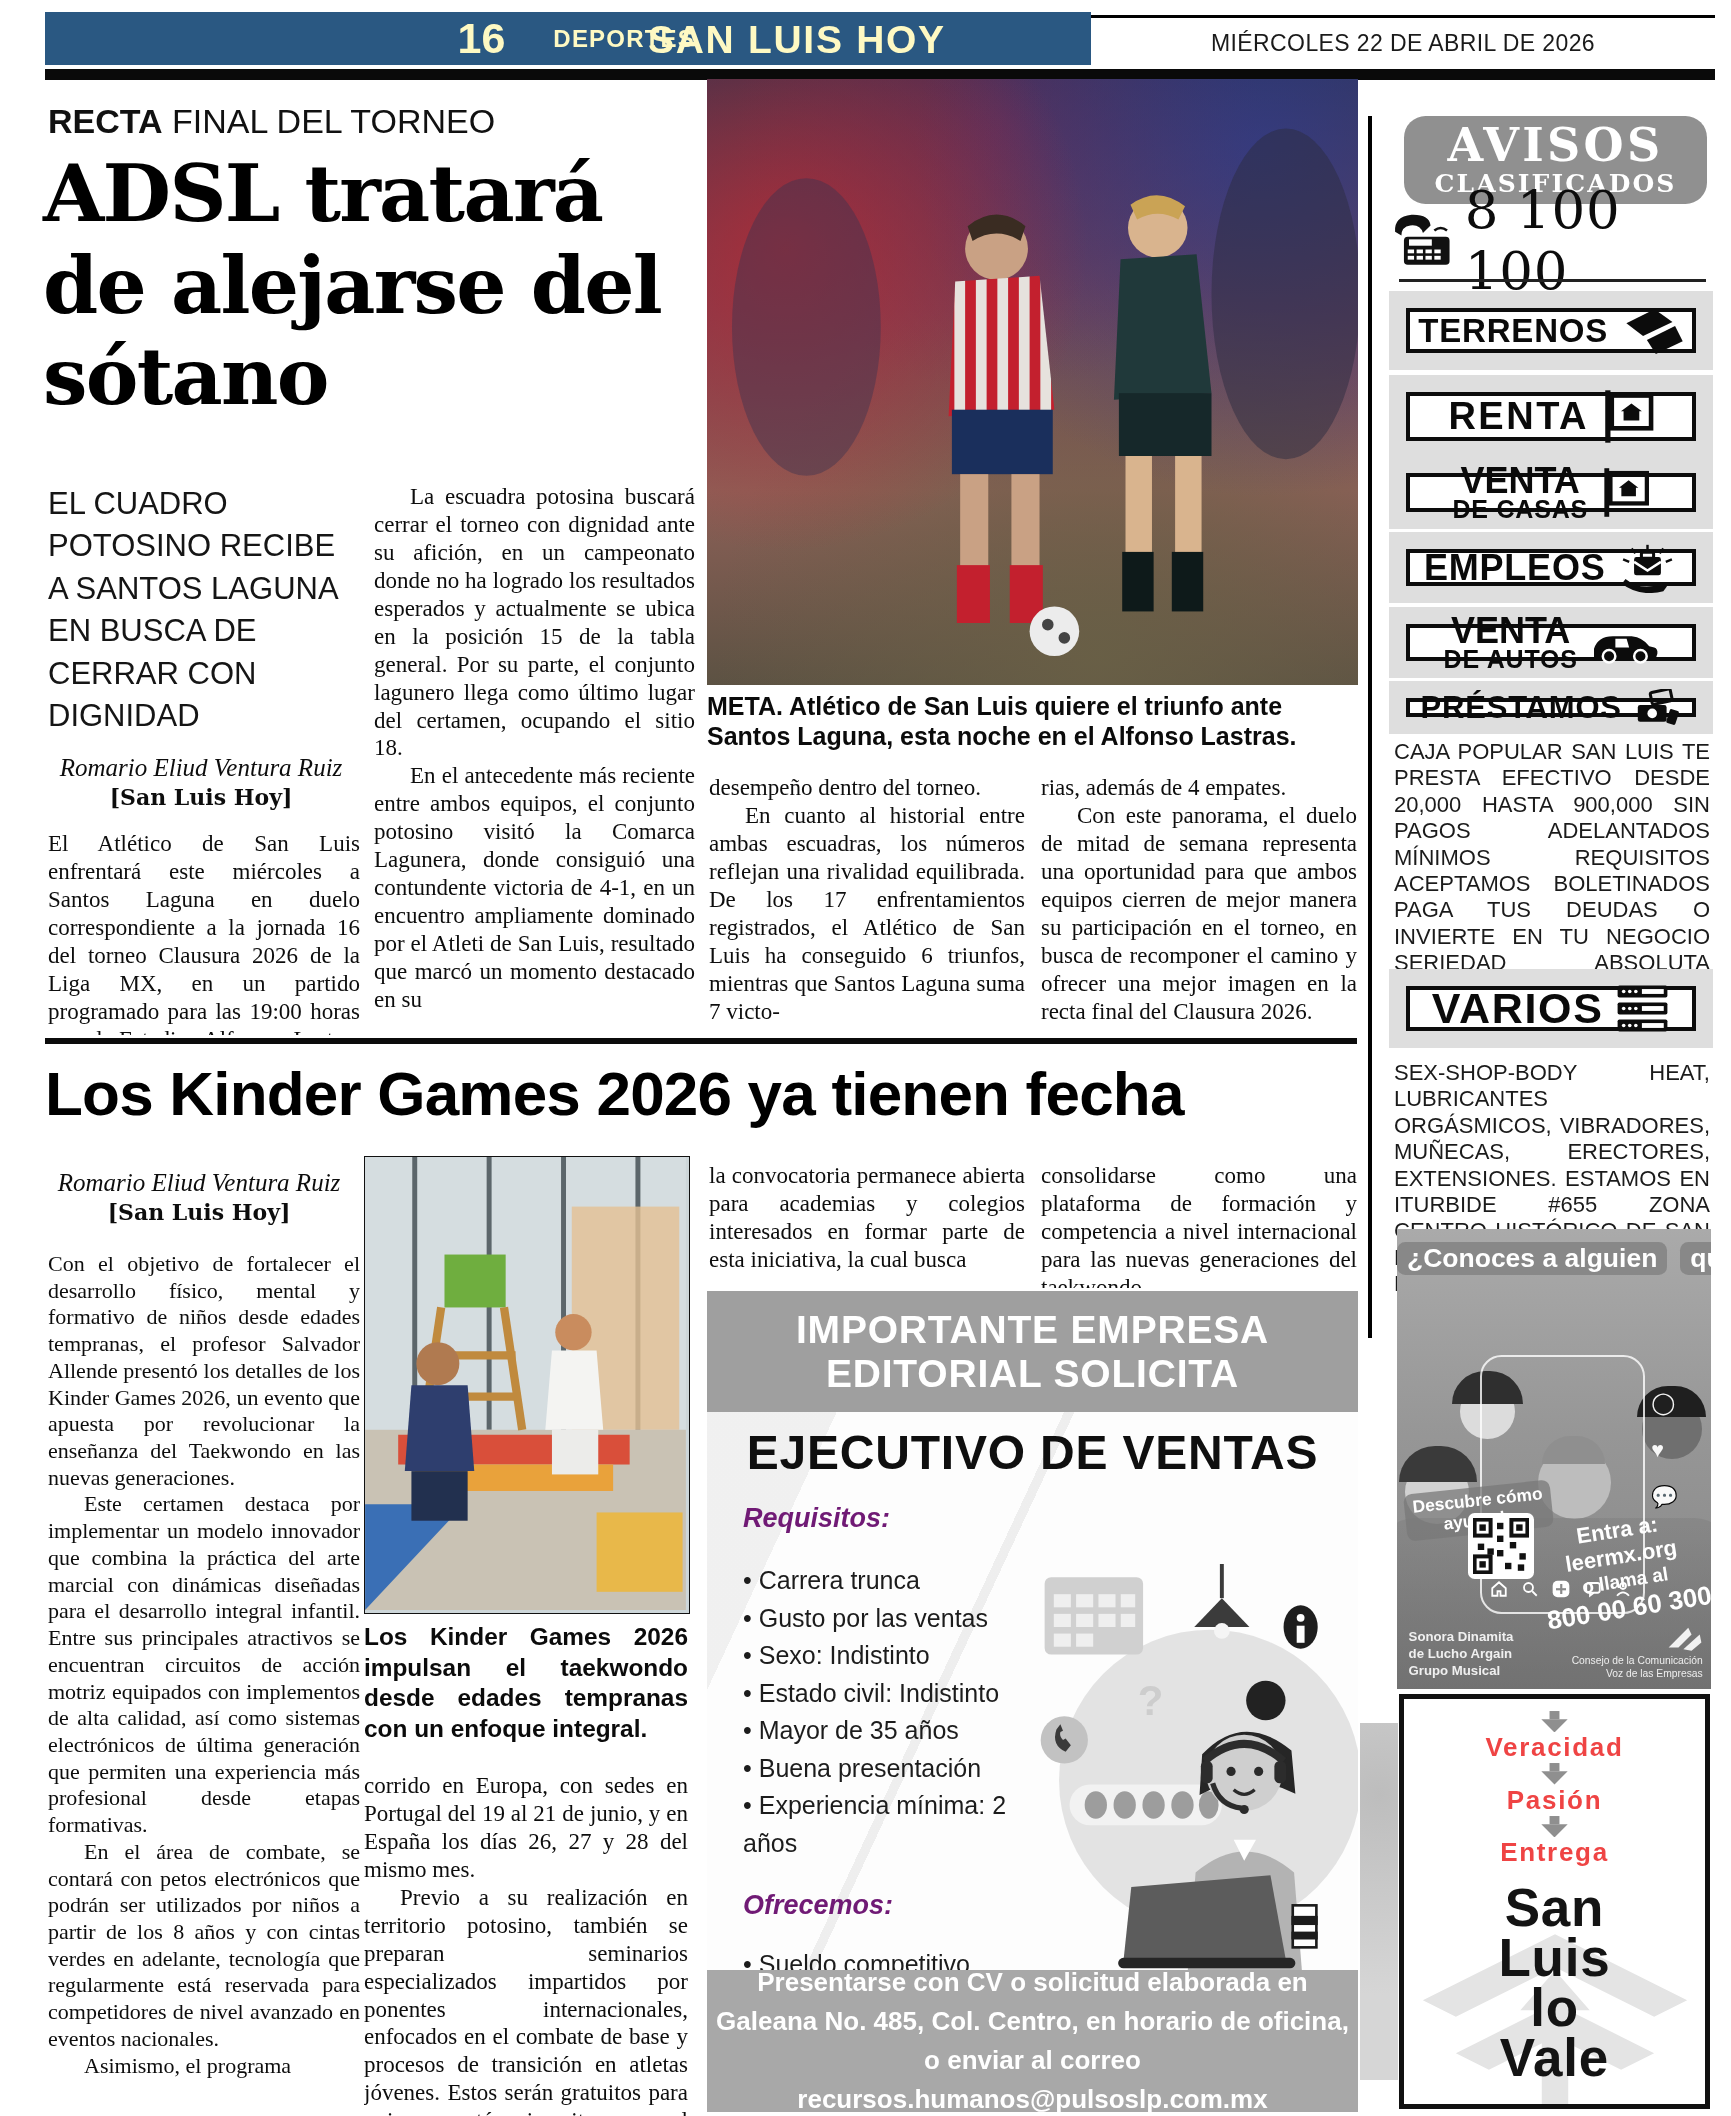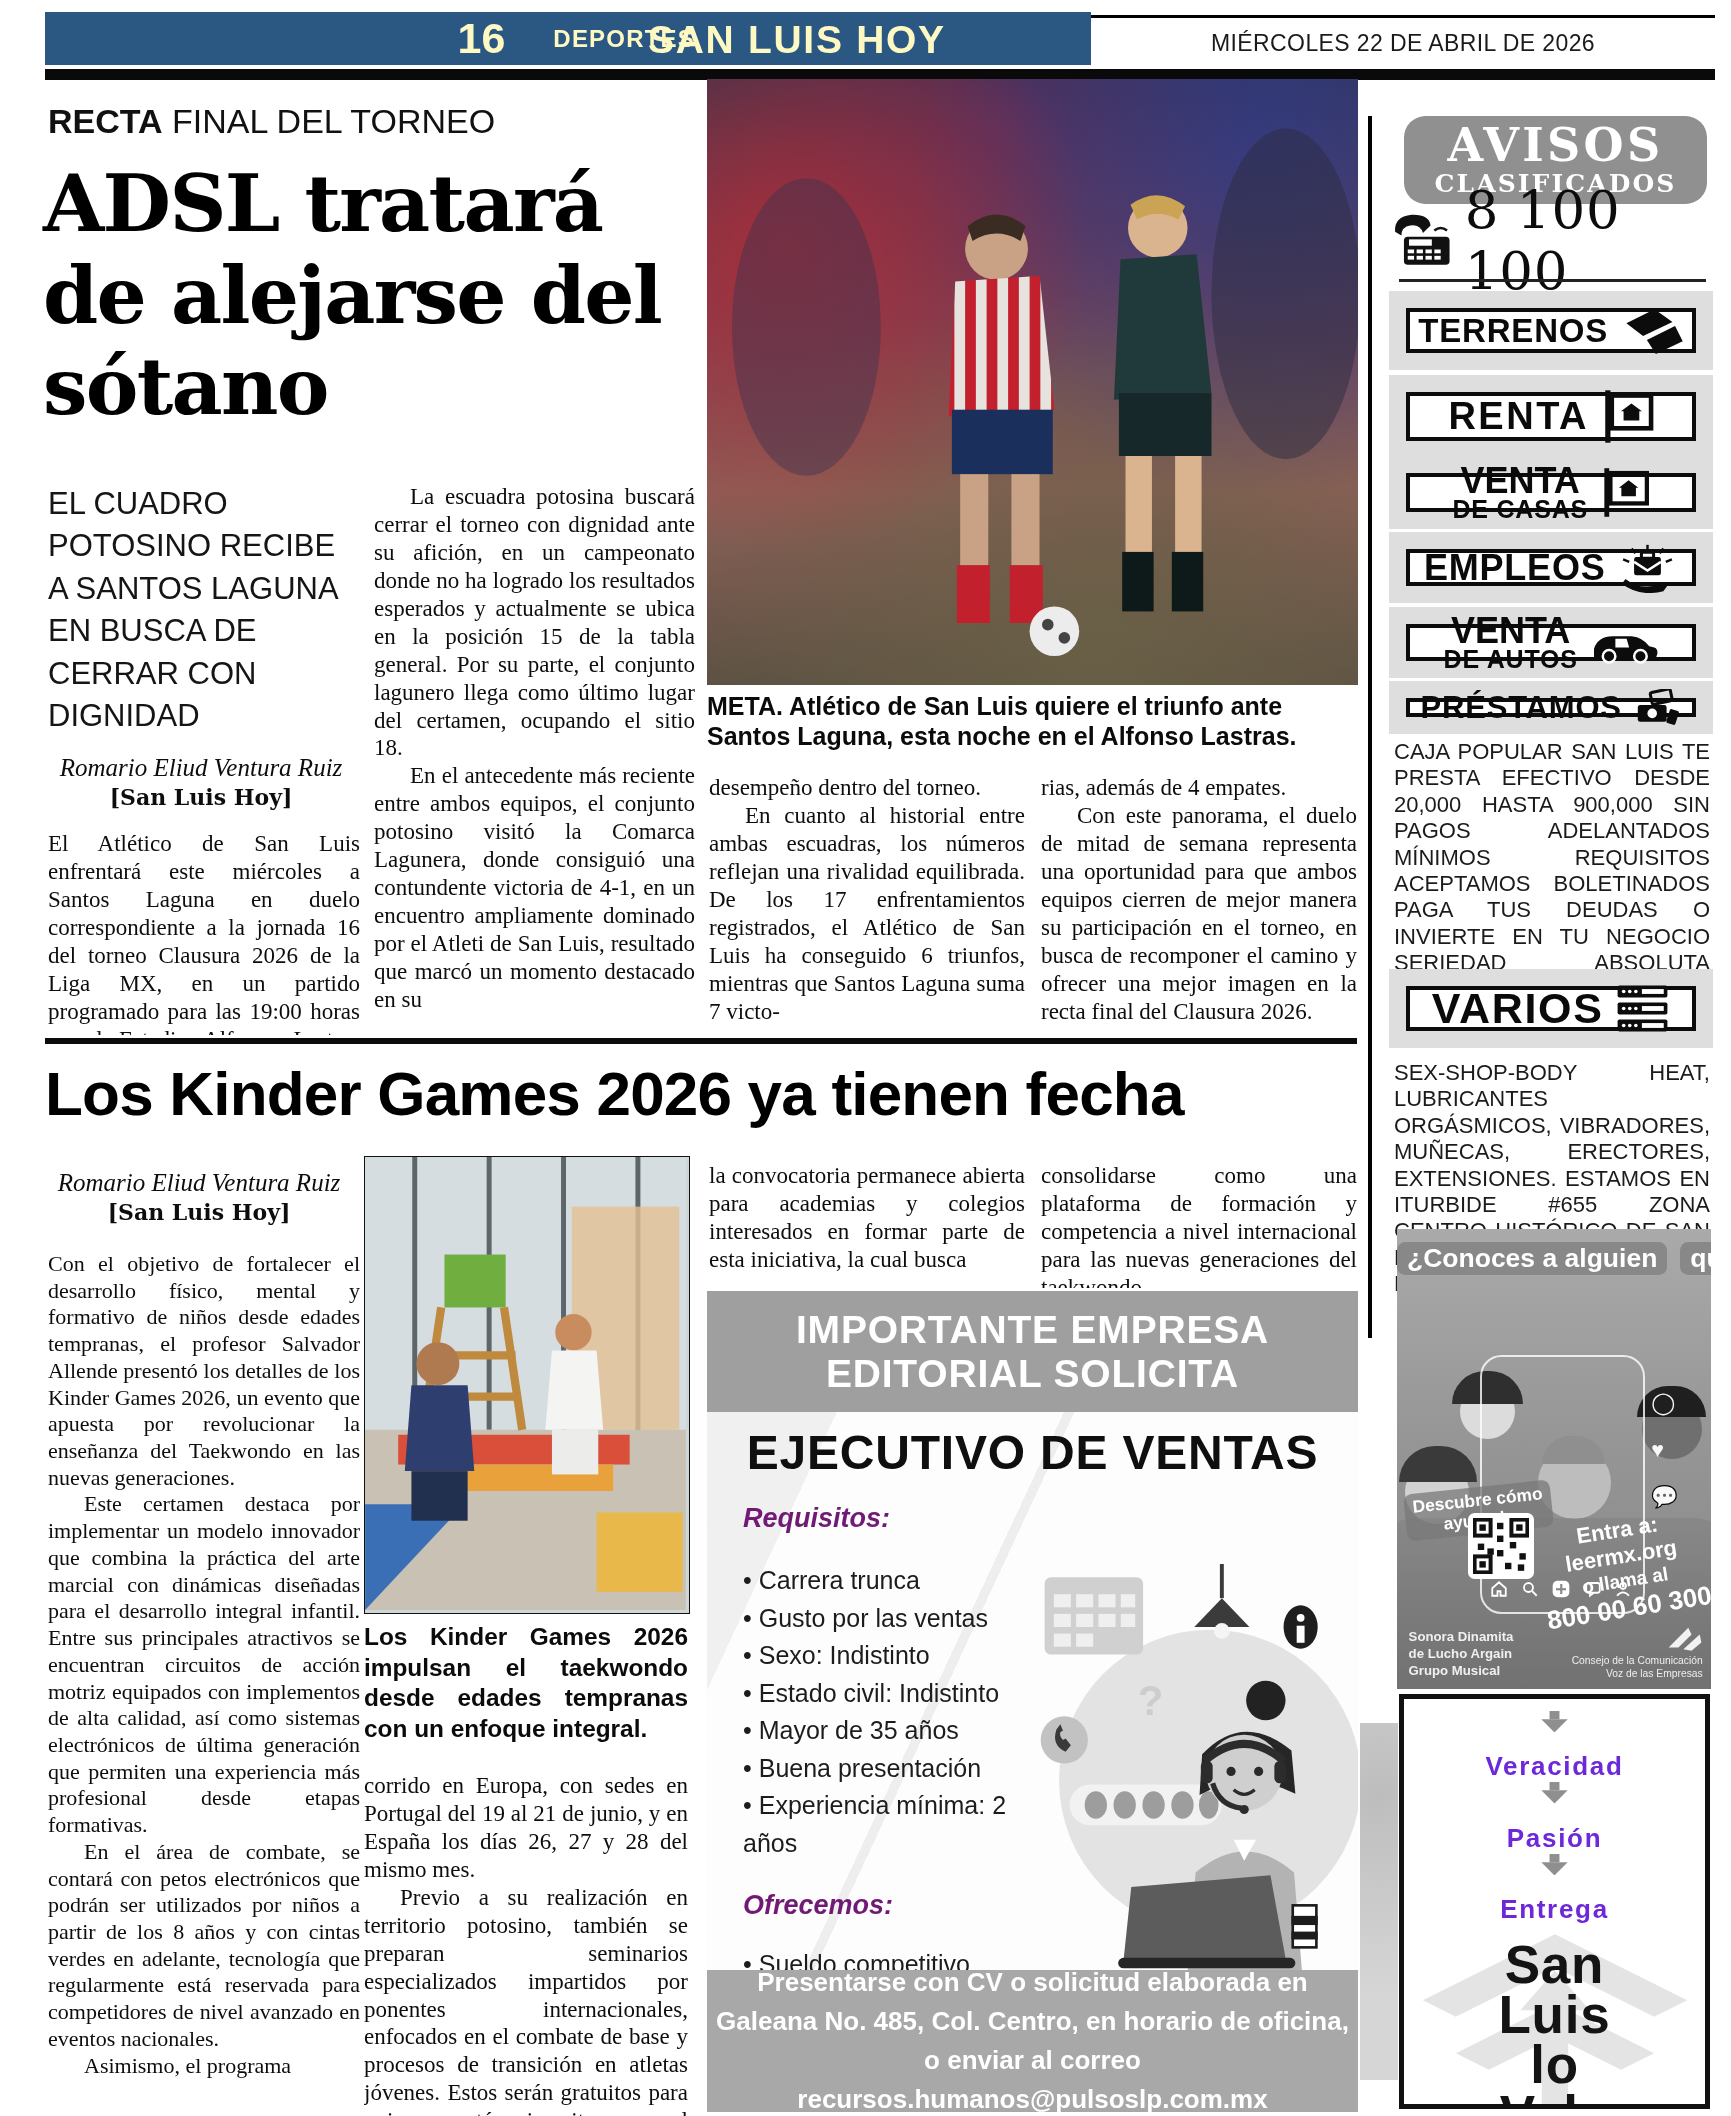--- a/index.html
+++ b/index.html
@@ -14,21 +14,21 @@
   .section-label{font-size:24px;font-weight:800;letter-spacing:1.2px;margin-left:48px;}
   .masthead-title{position:absolute;left:603px;top:5.8px;font-size:39px;font-weight:900;letter-spacing:1.7px;}
   .date-box{left:1091px;top:15px;width:624px;height:50px;border-top:3.3px solid #000;
     display:flex;align-items:center;justify-content:center;
     font-family:"Liberation Sans",sans-serif;font-size:23px;letter-spacing:0.4px;color:#1a1a1a;}
   .header-rule{left:45px;top:69px;width:1670px;height:10.7px;background:#0a0a0a;}
 
   
   .kicker{left:48px;top:102px;font-family:"Liberation Sans",sans-serif;font-size:34px;color:#111;}
   .kicker b{font-weight:800;}
-  .headline1{left:43px;top:158px;width:686px;font-family:"DejaVu Serif",serif;
+  .headline1{left:43px;top:148px;width:686px;font-family:"DejaVu Serif",serif;
     font-weight:bold;font-size:79px;line-height:1.16;letter-spacing:-1.7px;color:#000;}
   .deck{left:48px;top:483px;width:293px;font-family:"Liberation Sans",sans-serif;
     font-size:31px;line-height:1.37;color:#151515;}
   .byline{width:306px;text-align:center;}
   .byline .author{font-style:italic;font-size:25px;}
   .byline .org{font-family:"DejaVu Serif",serif;font-weight:bold;font-size:22px;margin-top:1.7px;}
   .bodytext{font-size:23px;line-height:1.215;text-align:justify;overflow:hidden;}
   .bodytext p{margin:0;}
   .bodytext p.ind{text-indent:36px;}
 
@@ -106,21 +106,21 @@
   .leer-cta .c2{font-size:19px;}
   .leer-cta .c3{font-size:26px;}
   .leer-nav{position:absolute;left:93px;top:350px;width:142px;display:flex;justify-content:space-between;align-items:center;}
   .leer-credit{position:absolute;left:11.6px;bottom:10px;font-size:13.2px;font-weight:700;color:#f0f0f0;line-height:1.3;}
   .leer-org{position:absolute;right:8.3px;bottom:8.3px;text-align:right;font-size:10.3px;color:#eee;line-height:1.25;}
 
   
   .slv{left:1399px;top:1694px;width:311px;height:415px;background:#fff;border:5px solid #111;
     box-sizing:border-box;overflow:hidden;font-family:"Liberation Sans",sans-serif;text-align:center;}
   .slv-values{position:relative;z-index:2;padding-top:11.6px;display:flex;flex-direction:column;align-items:center;}
-  .slv-values .val{font-size:26px;font-weight:600;color:#6d28d9;letter-spacing:1.7px;margin-top:19px;}
+  .slv-values .val{font-size:26px;font-weight:600;color:#ef4444;letter-spacing:1.7px;margin-top:0;}
   .slv-brand{position:relative;z-index:2;margin-top:15px;font-weight:900;font-size:53px;line-height:.94;color:#141414;letter-spacing:0.8px;}
   .slv-logo{position:absolute;z-index:1;left:50%;bottom:-6.6px;transform:translateX(-50%);}
 
   .edge-strip{left:1360px;top:1723px;width:38px;height:357px;background:
     radial-gradient(circle at 50% 20%, #bdbdbd, #d6d6d6 70%),
     linear-gradient(#cfcfcf,#e2e2e2);}
 </style>
 </head>
 <body>
 

